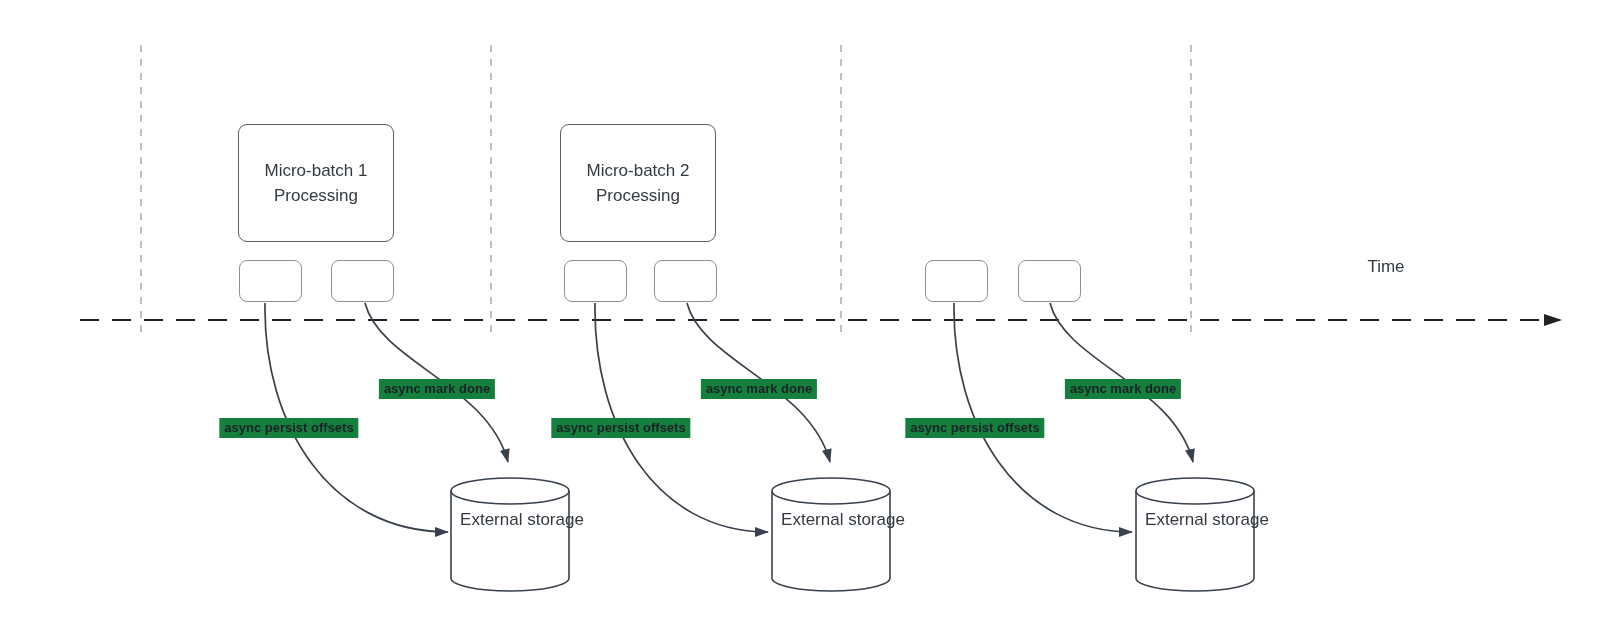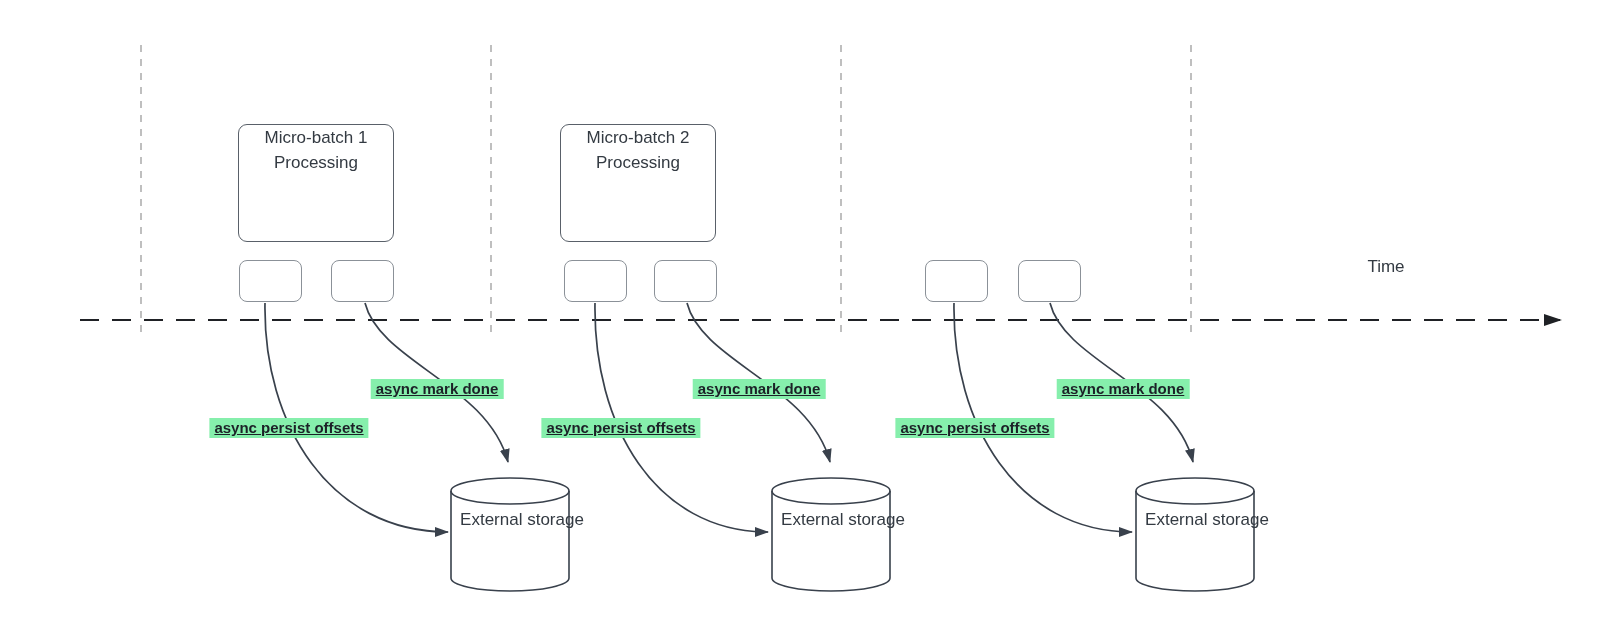--- a/index.html
+++ b/index.html
@@ -20,33 +20,33 @@
   #wires{position:absolute;left:0;top:0;width:1600px;height:642px;}
   .guide{stroke:var(--guide);stroke-width:1.5;stroke-dasharray:7 7;fill:none;}
   .timeline{stroke:var(--timeline);stroke-width:2.2;stroke-dasharray:19 13;fill:none;}
   .curve{stroke:var(--stroke-dark);stroke-width:1.7;fill:none;}
   .cyl{fill:#ffffff;stroke:var(--stroke-dark);stroke-width:1.6;}
   .cyl-arc{fill:none;stroke:var(--stroke-dark);stroke-width:1.6;}
   .arrowhead{fill:var(--stroke-dark);}
   .tl-arrowhead{fill:var(--timeline);}
   .proc-box{
     position:absolute;width:156px;height:118px;border:1.6px solid var(--box-border);
-    border-radius:9px;background:#fff;display:flex;align-items:flex-start;justify-content:center;
+    border-radius:9px;background:#fff;display:flex;align-items:center;justify-content:center;
     box-sizing:border-box;
   }
   .proc-box .txt{
     font-size:17px;line-height:25px;color:var(--text);text-align:center;width:130px;
   }
   .task-box{
     position:absolute;width:63px;height:42px;border:1.6px solid var(--small-box-border);
     border-radius:8px;background:#fff;box-sizing:border-box;
   }
   .edge-label{
-    position:absolute;transform:translateX(-50%);background:#86efac;padding:0 5px;
-    font-size:15px;font-weight:bold;color:var(--label-text);white-space:nowrap;line-height:20px;text-decoration:underline;
+    position:absolute;transform:translateX(-50%);background:#15803d;padding:0 5px;
+    font-size:13px;font-weight:bold;color:var(--label-text);white-space:nowrap;line-height:20px;
   }
   .storage-label{
     position:absolute;width:142px;text-align:center;font-size:17px;line-height:25px;
     color:var(--text);
   }
   .time-label{
     position:absolute;transform:translateX(-50%);font-size:17px;color:var(--text);
     line-height:22px;white-space:nowrap;
   }
 </style>

